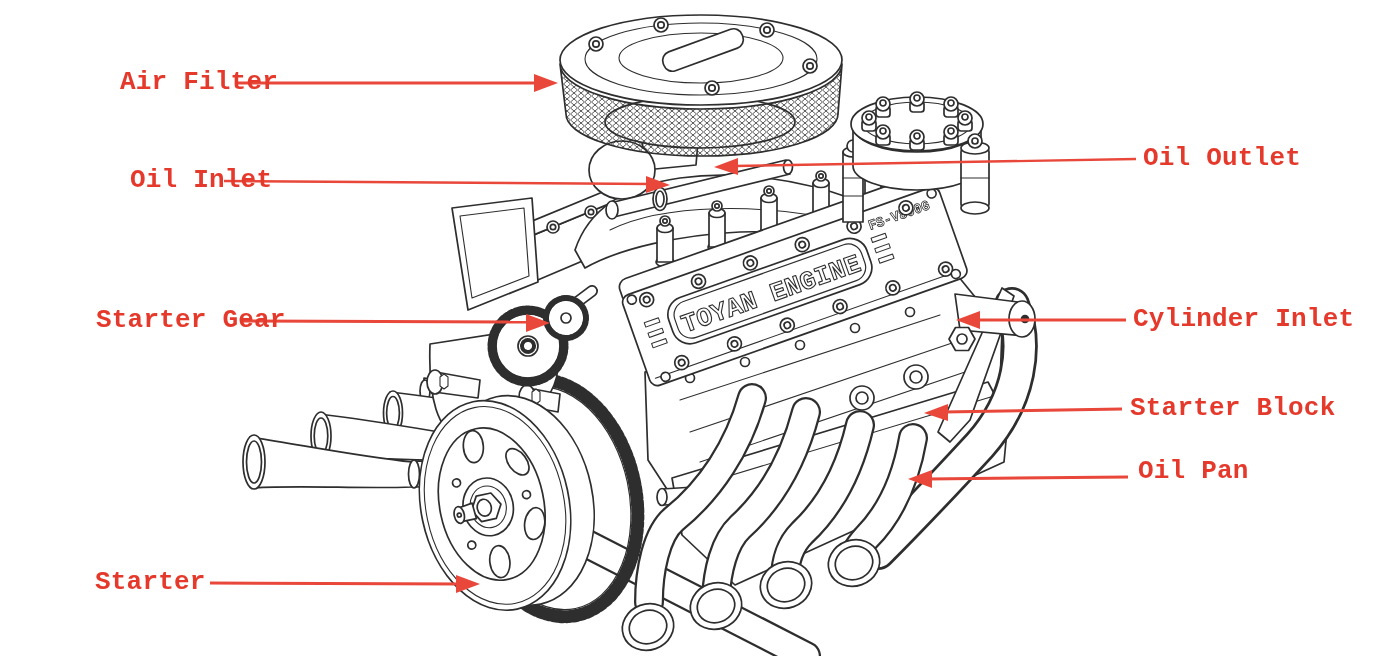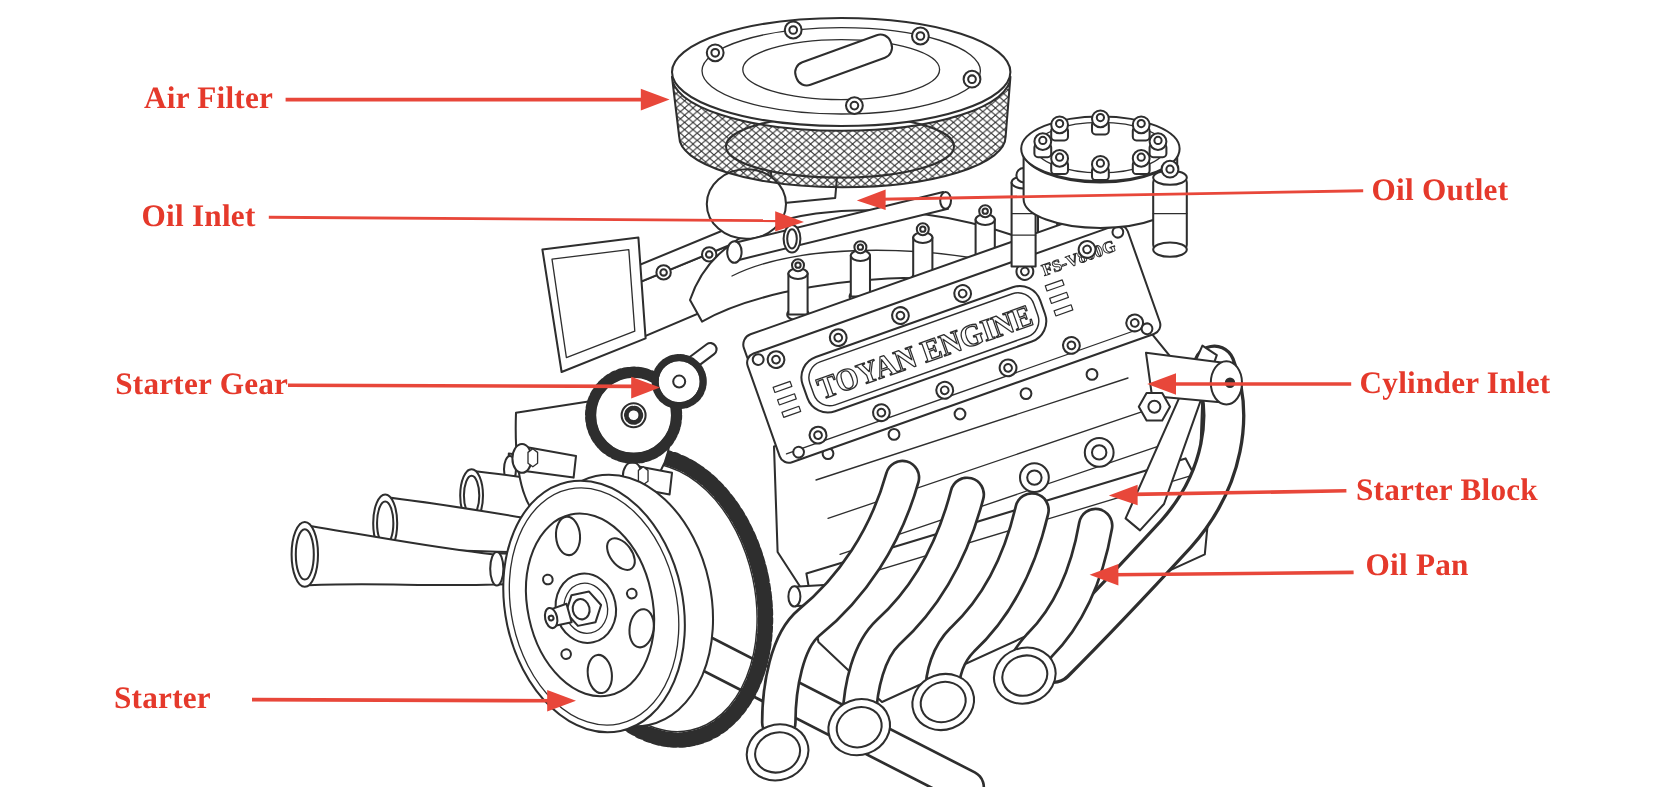--- a/index.html
+++ b/index.html
@@ -1,18 +1,18 @@
 <!DOCTYPE html>
 <html><head>
 <meta charset="utf-8">
 <style>
   html,body{margin:0;padding:0;background:#ffffff;}
   .stage{
     position:relative;width:1400px;height:656px;background:#ffffff;overflow:hidden;
-    font-family:Liberation Serif, serif;
+    font-family:Liberation Mono, monospace;
   }
   .stage svg{position:absolute;left:0;top:0;}
   .part-label{
     position:absolute;transform:translateY(-52%);
     color:#e5392b;font-size:26px;font-weight:600;letter-spacing:.2px;white-space:nowrap;
   }
 </style>
 </head>
 <body>
 
@@ -408,21 +408,21 @@
       <polygon points="924,413 948,404 948,421" stroke="none"></polygon>
     </g>
     <g>
       <line x1="1128" y1="477" x2="928" y2="479" stroke-width="3"></line>
       <polygon points="908,479 932,470 932,488" stroke="none"></polygon>
     </g>
   </g>
 </svg>
 
 <div class="part-label" style="left:120px;top:83px">Air Filter</div>
-<div class="part-label" style="left:118px;top:181px">Oil Inlet</div>
+<div class="part-label" style="left:130px;top:181px">Oil Inlet</div>
 <div class="part-label" style="left:96px;top:321px">Starter Gear</div>
 <div class="part-label" style="left:95px;top:583px">Starter</div>
 <div class="part-label" style="left:1143px;top:159px">Oil Outlet</div>
 <div class="part-label" style="left:1133px;top:320px">Cylinder Inlet</div>
 <div class="part-label" style="left:1130px;top:409px">Starter Block</div>
 <div class="part-label" style="left:1138px;top:472px">Oil Pan</div>
 
 </div>
 
 </body></html>

